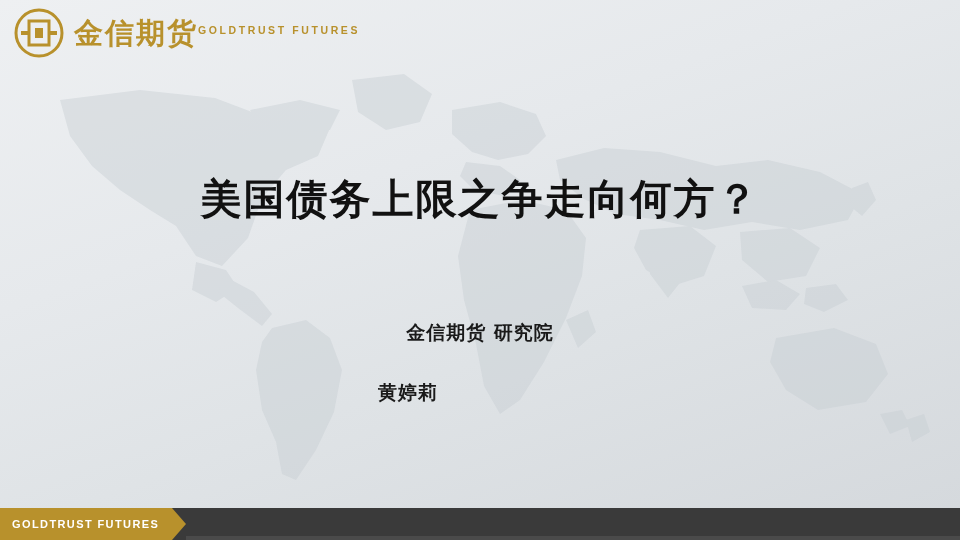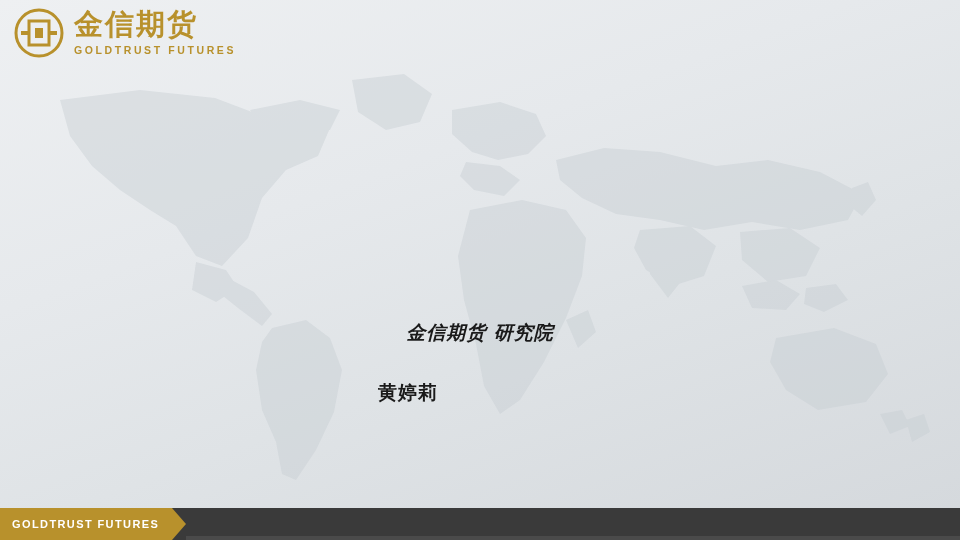--- a/index.html
+++ b/index.html
@@ -40,21 +40,21 @@
     align-items: center;
     gap: 10px;
   }
   .logo-mark {
     width: 50px;
     height: 50px;
     position: relative;
   }
   .logo-text {
     display: flex;
-    flex-direction: column;
+    flex-direction: row;
     justify-content: center;
     line-height: 1;
   }
   .logo-cn {
     font-family: "DejaVu Sans", sans-serif;
     font-size: 29px;
     font-weight: bold;
     color: #b8912c;
     letter-spacing: 2px;
   }
@@ -84,21 +84,20 @@
     position: absolute;
     left: 0;
     top: 320px;
     width: 960px;
     text-align: center;
     font-family: "DejaVu Sans", sans-serif;
     font-size: 19px;
     font-weight: bold;
     color: #1a1a1a;
     letter-spacing: 1px;
-    font-style: italic;
   }
   .subtitle-2 {
     position: absolute;
     left: 0;
     top: 380px;
     width: 816px;
     text-align: center;
     font-family: "DejaVu Sans", sans-serif;
     font-size: 19px;
     font-weight: bold;
@@ -206,20 +205,21 @@
         <rect x="7" y="23" width="9" height="4" fill="#b8912c"></rect>
         <rect x="34" y="23" width="9" height="4" fill="#b8912c"></rect>
       </svg>
     </div>
     <div class="logo-text">
       <div class="logo-cn">金信期货</div>
       <div class="logo-en">GOLDTRUST FUTURES</div>
     </div>
   </div>
 
+  <div class="title">美国债务上限之争走向何方？</div>
 
   <div class="subtitle-1">金信期货  研究院</div>
   <div class="subtitle-2">黄婷莉</div>
 
   <div class="footer-bar"></div>
   <div class="footer-accent"></div>
   <div class="footer-gold">
     <span class="footer-label">GOLDTRUST FUTURES</span>
   </div>
 

